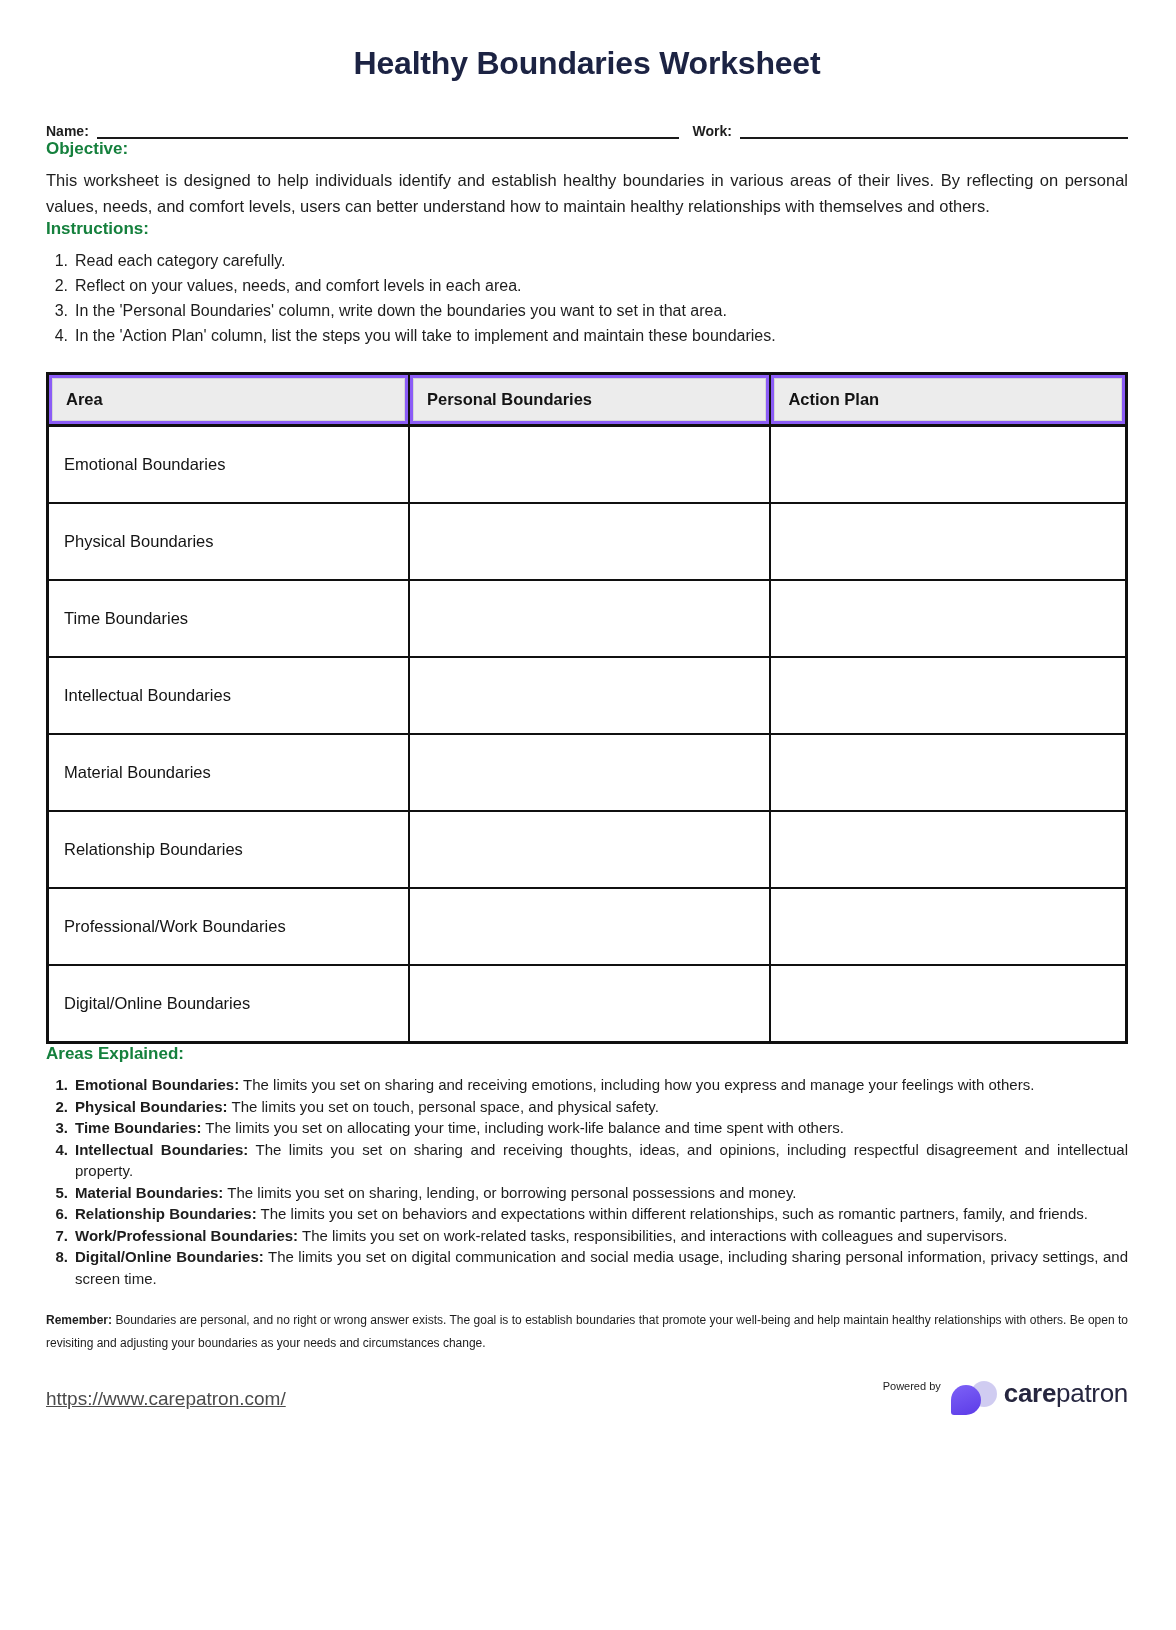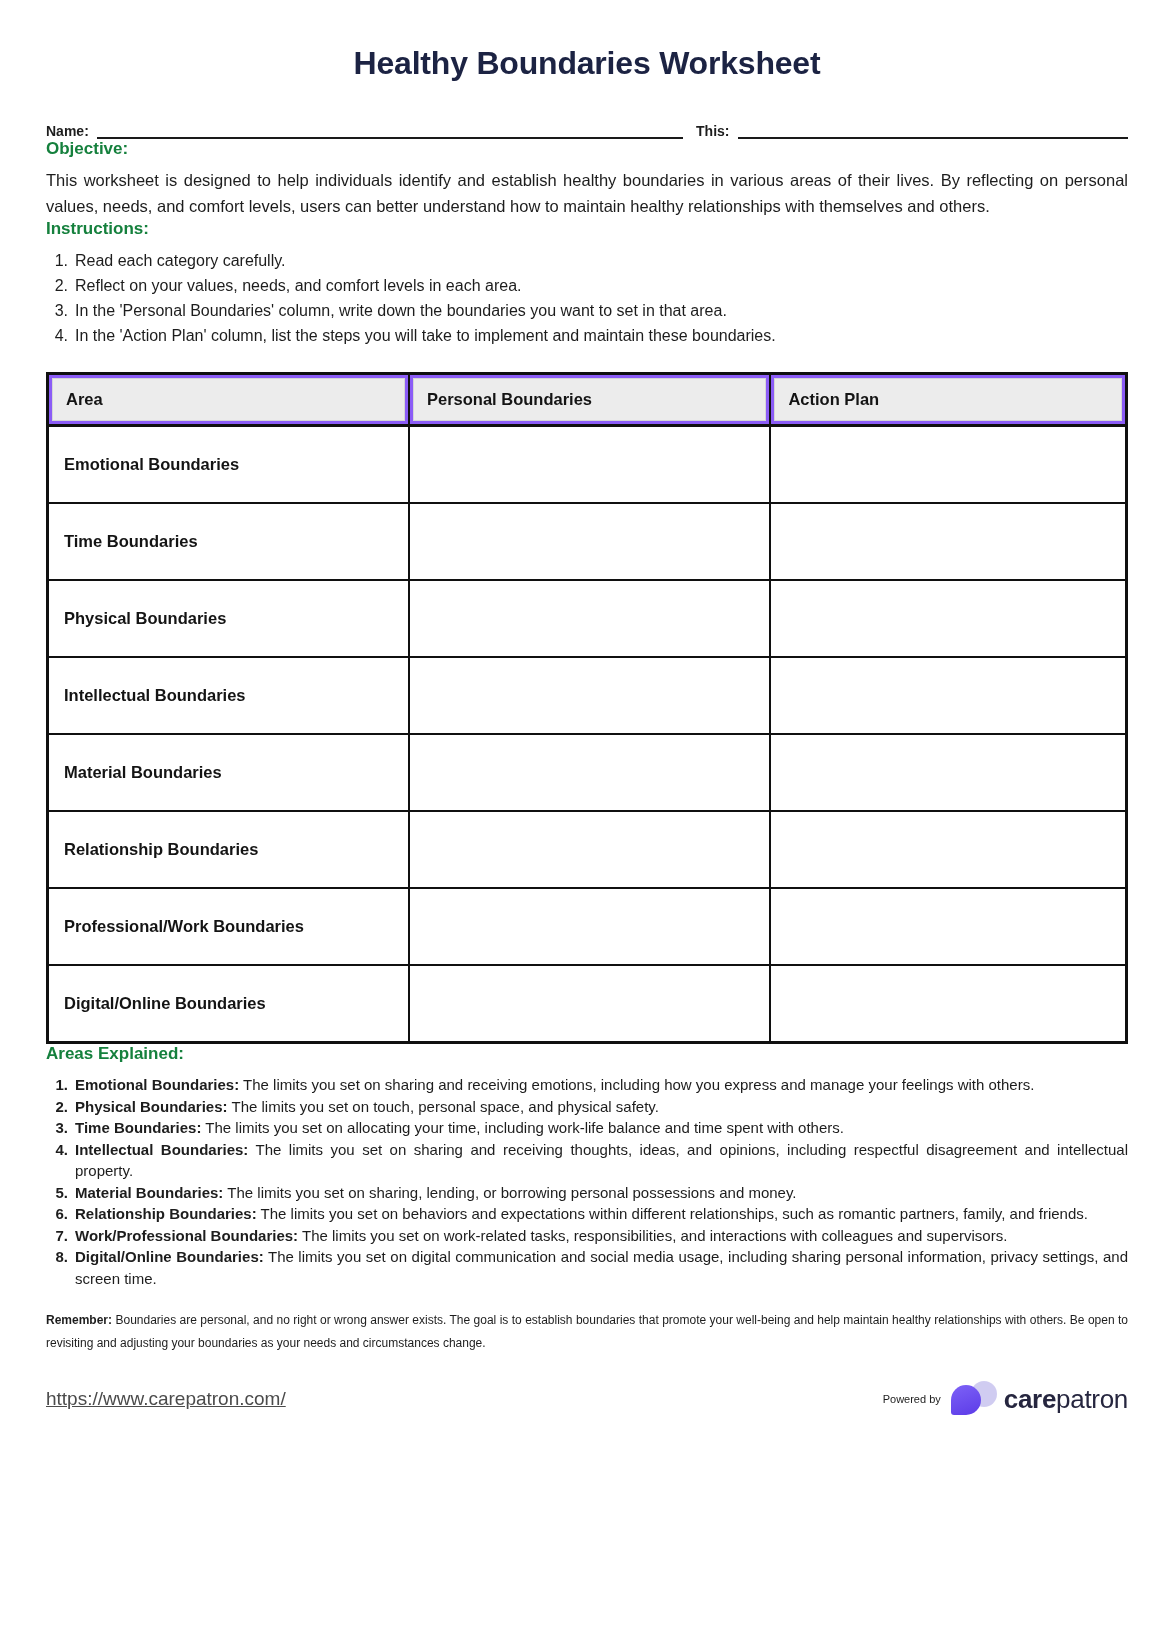--- a/index.html
+++ b/index.html
@@ -46,36 +46,36 @@
   .boundaries-table thead th { padding: 3px; border-bottom-width: 3px; background: #8b5cf6; }
   .boundaries-table col.c1 { width: 33.5%; }
   .boundaries-table col.c2 { width: 33.5%; }
   .boundaries-table col.c3 { width: 33%; }
   .hcell {
     background: #ececec; border: 1px solid #d6d6d6;
     padding: 11px 13px; font-weight: 700; font-size: 16.5px;
     text-align: left; color: #141414;
   }
   .boundaries-table tbody td { height: 75px; vertical-align: middle; background: #ffffff; }
-  td.area-cell { font-weight: 700; font-size: 16.5px; padding: 0 14px 0 15px; color: #141414; }
+  td.area-cell { font-weight: 400; font-size: 16.5px; padding: 0 14px 0 15px; color: #141414; }
   td.fill-cell { padding: 0 12px; font-size: 15px; }
 
   .areas-heading { margin-top: 34px; }
   .areas-list { margin-top: 10px; }
   .areas-list .li { display: flex; font-size: 15px; line-height: 21.5px; }
   .areas-list .num { flex: 0 0 22px; text-align: right; margin-right: 7px; font-weight: 700; }
   .areas-list .content { flex: 1; text-align: justify; }
   .term { font-weight: 700; }
 
   .remember-para { margin-top: 20px; font-size: 12px; line-height: 22.5px; text-align: justify; }
   .remember-label { font-weight: 700; }
 
   .footer { margin-top: 26px; display: flex; align-items: center; justify-content: space-between; }
   .footer-link { font-size: 19px; color: #4b4b4b; text-decoration: underline; }
-  .powered-wrap { display: flex; align-items: center; }
+  .powered-wrap { display: flex; }
   .powered-by { font-size: 11px; color: #1d1d1d; }
   .logo-mark { position: relative; width: 46px; height: 38px; display: inline-block; margin: 0 7px 0 10px; }
   .logo-circle {
     position: absolute; left: 20px; top: 1px; width: 26px; height: 26px;
     border-radius: 50%; background: #c8c3ee; opacity: 0.85;
   }
   .logo-blob {
     position: absolute; left: 0; top: 5px; width: 30px; height: 30px;
     background: linear-gradient(160deg, #7a5ef5 10%, #5f3fe9 90%);
     border-radius: 15px 15px 15px 3px;
@@ -87,21 +87,21 @@
 </head>
 <body>
 
 <div class="page">
 
   <h1 class="doc-title">Healthy Boundaries Worksheet</h1>
 
   <div class="fields-row">
     <span class="field-label">Name:</span>
     <span class="field-line name-line"></span>
-    <span class="field-label date-label">This:</span>
+    <span class="field-label date-label">Work:</span>
     <span class="field-line date-line"></span>
   </div>
 
   <h2 class="sec-heading objective-heading">Objective:</h2>
   <p class="para">This worksheet is designed to help individuals identify and establish healthy boundaries in various areas of their lives. By reflecting on personal values, needs, and comfort levels, users can better understand how to maintain healthy relationships with themselves and others.</p>
 
   <h2 class="sec-heading instructions-heading">Instructions:</h2>
   <div class="num-list">
     <div class="li">
       <span class="num">1.</span>
@@ -140,26 +140,26 @@
           </th>
       </tr>
     </thead>
     <tbody>
       <tr>
         <td class="area-cell">Emotional Boundaries</td>
         <td class="fill-cell"></td>
         <td class="fill-cell"></td>
       </tr>
       <tr>
+        <td class="area-cell">Physical Boundaries</td>
+        <td class="fill-cell"></td>
+        <td class="fill-cell"></td>
+      </tr>
+      <tr>
         <td class="area-cell">Time Boundaries</td>
-        <td class="fill-cell"></td>
-        <td class="fill-cell"></td>
-      </tr>
-      <tr>
-        <td class="area-cell">Physical Boundaries</td>
         <td class="fill-cell"></td>
         <td class="fill-cell"></td>
       </tr>
       <tr>
         <td class="area-cell">Intellectual Boundaries</td>
         <td class="fill-cell"></td>
         <td class="fill-cell"></td>
       </tr>
       <tr>
         <td class="area-cell">Material Boundaries</td>

